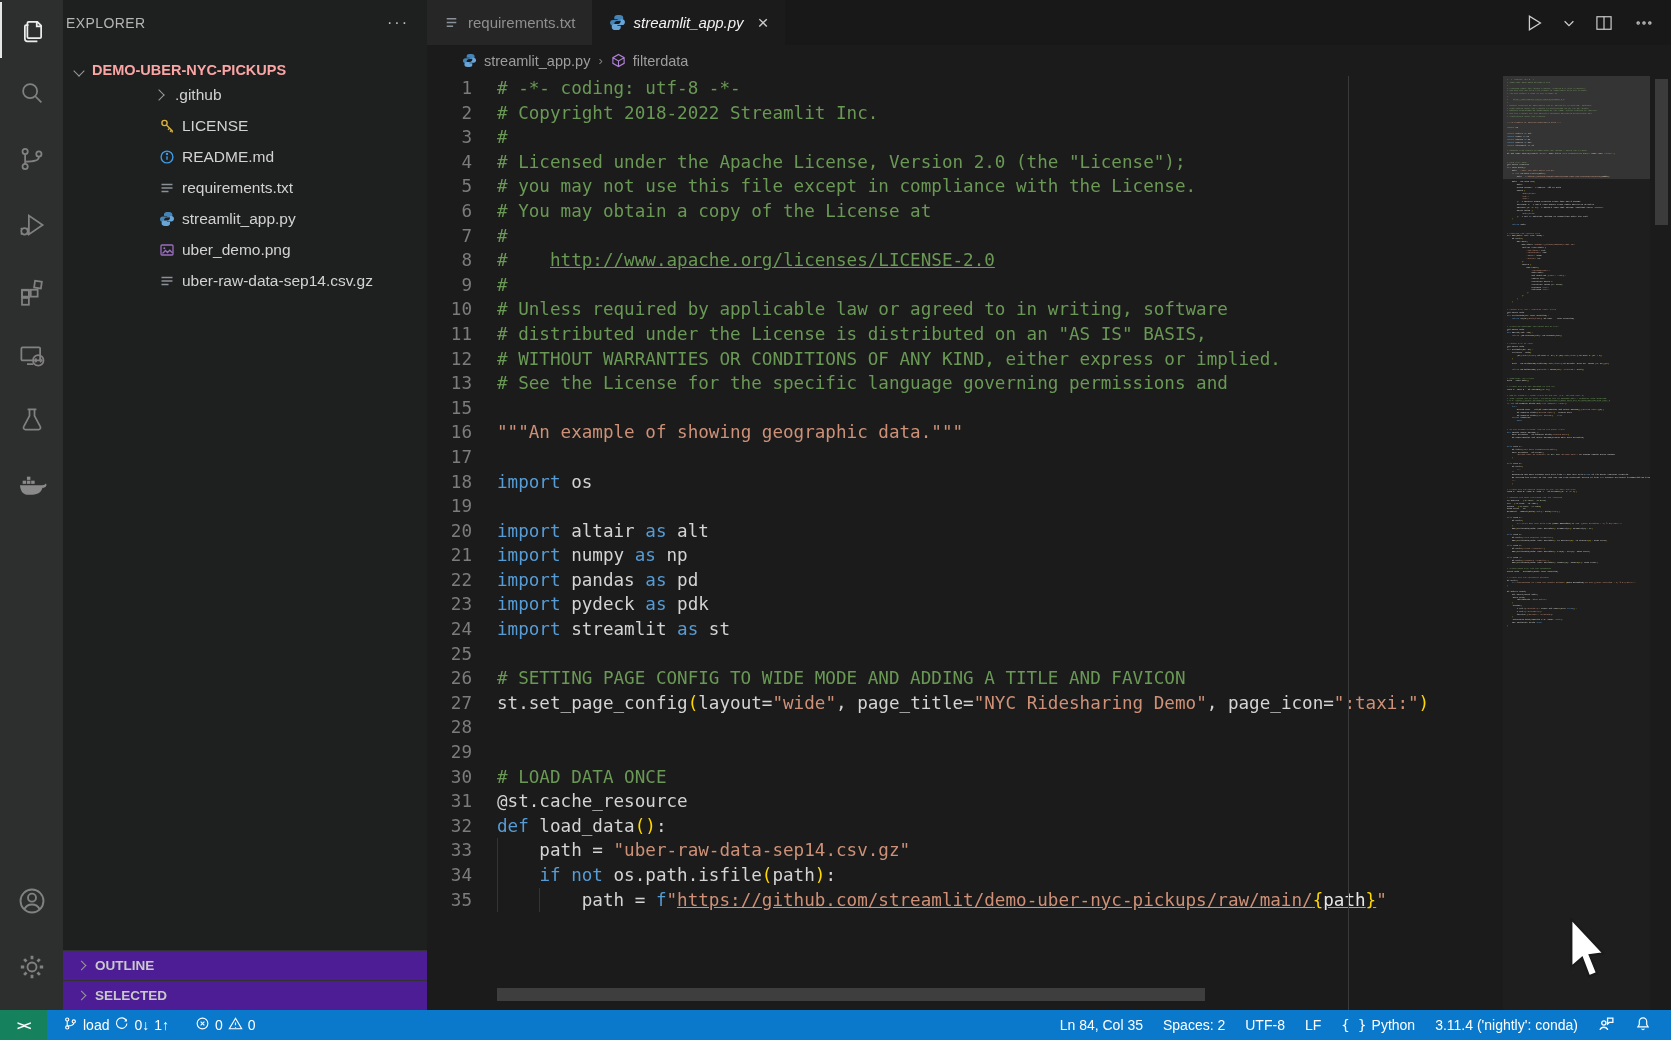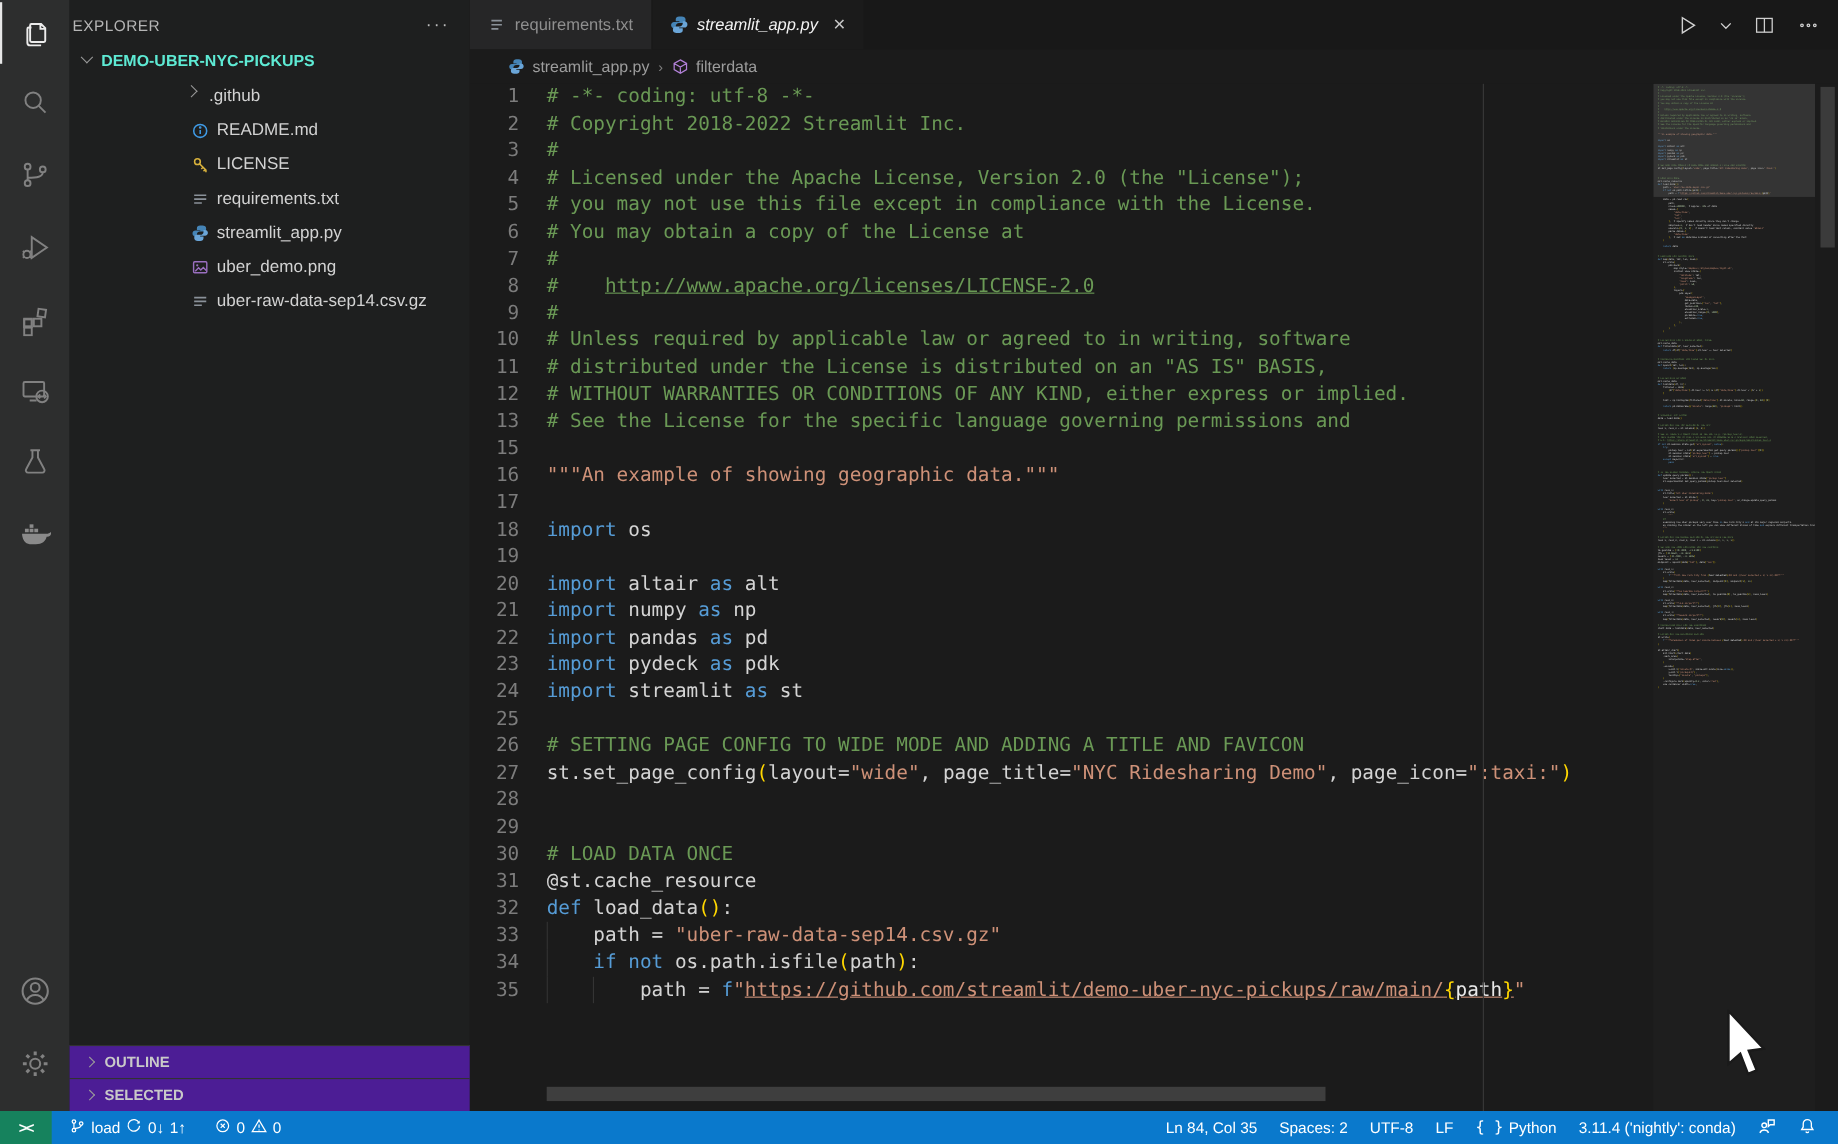--- a/index.html
+++ b/index.html
@@ -12,26 +12,26 @@
   .act-item { position:absolute; left:0; width:63px; height:56px; display:flex; align-items:center; justify-content:center; cursor:pointer; }
   .act-item svg { stroke:#818181; fill:none; stroke-width:1.4; }
   .act-item.active { border-left:2px solid #e7e7e7; }
   .act-item.active svg { stroke:#ececec; }
   .act-item .fillonly { fill:#8a8a8a; stroke:none; }
 
   
   #sidebar { position:absolute; left:63px; top:0; width:364px; height:1010px; background:#1e1f1f; z-index:4; }
   #sb-header { position:absolute; top:0; left:0; right:0; height:45px; display:flex; align-items:center; padding-left:3px; color:#b5b5b5; font-size:14px; letter-spacing:.4px; }
   #sb-actions { position:absolute; right:18px; top:14px; color:#bdbdbd; font-size:16px; letter-spacing:2px; cursor:pointer; }
-  #root-row { position:absolute; top:48px; left:0; right:0; height:30px; display:flex; align-items:flex-start; color:#5eead4; font-weight:bold; font-size:14.5px; cursor:pointer; }
+  #root-row { position:absolute; top:48px; left:0; right:0; height:30px; display:flex; align-items:flex-end; color:#fca5a5; font-weight:bold; font-size:14.5px; cursor:pointer; }
   .chev { width:8px; height:8px; border-right:1.6px solid #9a9a9a; border-bottom:1.6px solid #9a9a9a; display:inline-block; }
   .chev.down { transform:rotate(45deg); margin:0 9px 3px 12px; }
   .chev.right { transform:rotate(-45deg); margin:0 10px 0 13px; }
   #file-list { position:absolute; top:79px; left:0; right:0; }
-  .file-row { height:31px; display:flex; padding-left:95px; color:#d2d2d2; font-size:15.5px; cursor:pointer; position:relative;margin-left:15px; }
+  .file-row { height:31px; display:flex; align-items:center; padding-left:95px; color:#d2d2d2; font-size:15.5px; cursor:pointer; position:relative; }
   .file-row .ficon { width:17px; height:17px; margin-right:7px; display:inline-flex; align-items:center; justify-content:center; flex:0 0 17px; }
   .file-row.folder { padding-left:92px; }
   .sb-panel { position:absolute; left:0; right:0; height:30px; border-top:1px solid #313232; display:flex; align-items:center; color:#c9c9c9; font-weight:bold; font-size:13.5px; cursor:pointer; background:#4c1d95; }
   .sb-panel .chev.right { margin:0 10px 0 15px; width:7px; height:7px; }
 
   
   #main { position:absolute; left:427px; top:0; width:1244px; height:1010px; background:#1b1b1b; }
   #tabbar { position:absolute; top:0; left:0; right:0; height:45px; background:#181818; display:flex; }
   .tab { height:45px; display:flex; align-items:center; padding:0 16px; font-size:15px; cursor:pointer; }
   .tab.inactive { background:#262627; color:#8f8f8f; border-right:1px solid #1b1b1b; }
@@ -166,36 +166,36 @@
     <span class="chev down"></span>
     <span>DEMO-UBER-NYC-PICKUPS</span>
   </div>
   <div id="file-list">
       <div class="file-row folder">
         <span class="chev right" style="margin:0 12px 0 0"></span>
         <span>.github</span>
       </div>
       <div class="file-row">
         <span class="ficon">
+          <svg width="16" height="16" viewBox="0 0 16 16" stroke="#d9b23c" fill="none" stroke-width="1.4">
+            <circle cx="5.5" cy="5" r="2.6"></circle>
+            <path d="M7.4 6.9 13.2 12.7v1.8 M10.6 10.1l-1.6 1.6 M12.6 12.1l-1.6 1.6"></path>
+          </svg>
+        </span>
+        <span>LICENSE</span>
+      </div>
+      <div class="file-row">
+        <span class="ficon">
           <svg width="16" height="16" viewBox="0 0 16 16" stroke="#3f9ae5" fill="none" stroke-width="1.4">
             <circle cx="8" cy="8" r="5.9"></circle>
             <path d="M8 7.2v3.6"></path>
             <circle cx="8" cy="4.9" r="0.5" fill="#3f9ae5"></circle>
           </svg>
         </span>
         <span>README.md</span>
-      </div>
-      <div class="file-row">
-        <span class="ficon">
-          <svg width="16" height="16" viewBox="0 0 16 16" stroke="#d9b23c" fill="none" stroke-width="1.4">
-            <circle cx="5.5" cy="5" r="2.6"></circle>
-            <path d="M7.4 6.9 13.2 12.7v1.8 M10.6 10.1l-1.6 1.6 M12.6 12.1l-1.6 1.6"></path>
-          </svg>
-        </span>
-        <span>LICENSE</span>
       </div>
       <div class="file-row">
         <span class="ficon">
           <svg width="16" height="16" viewBox="0 0 16 16" stroke="#8a9199" fill="none" stroke-width="1.5">
             <path d="M2.5 4.5h11 M2.5 8h11 M2.5 11.5h7"></path>
           </svg>
         </span>
         <span>requirements.txt</span>
       </div>
       <div class="file-row">

